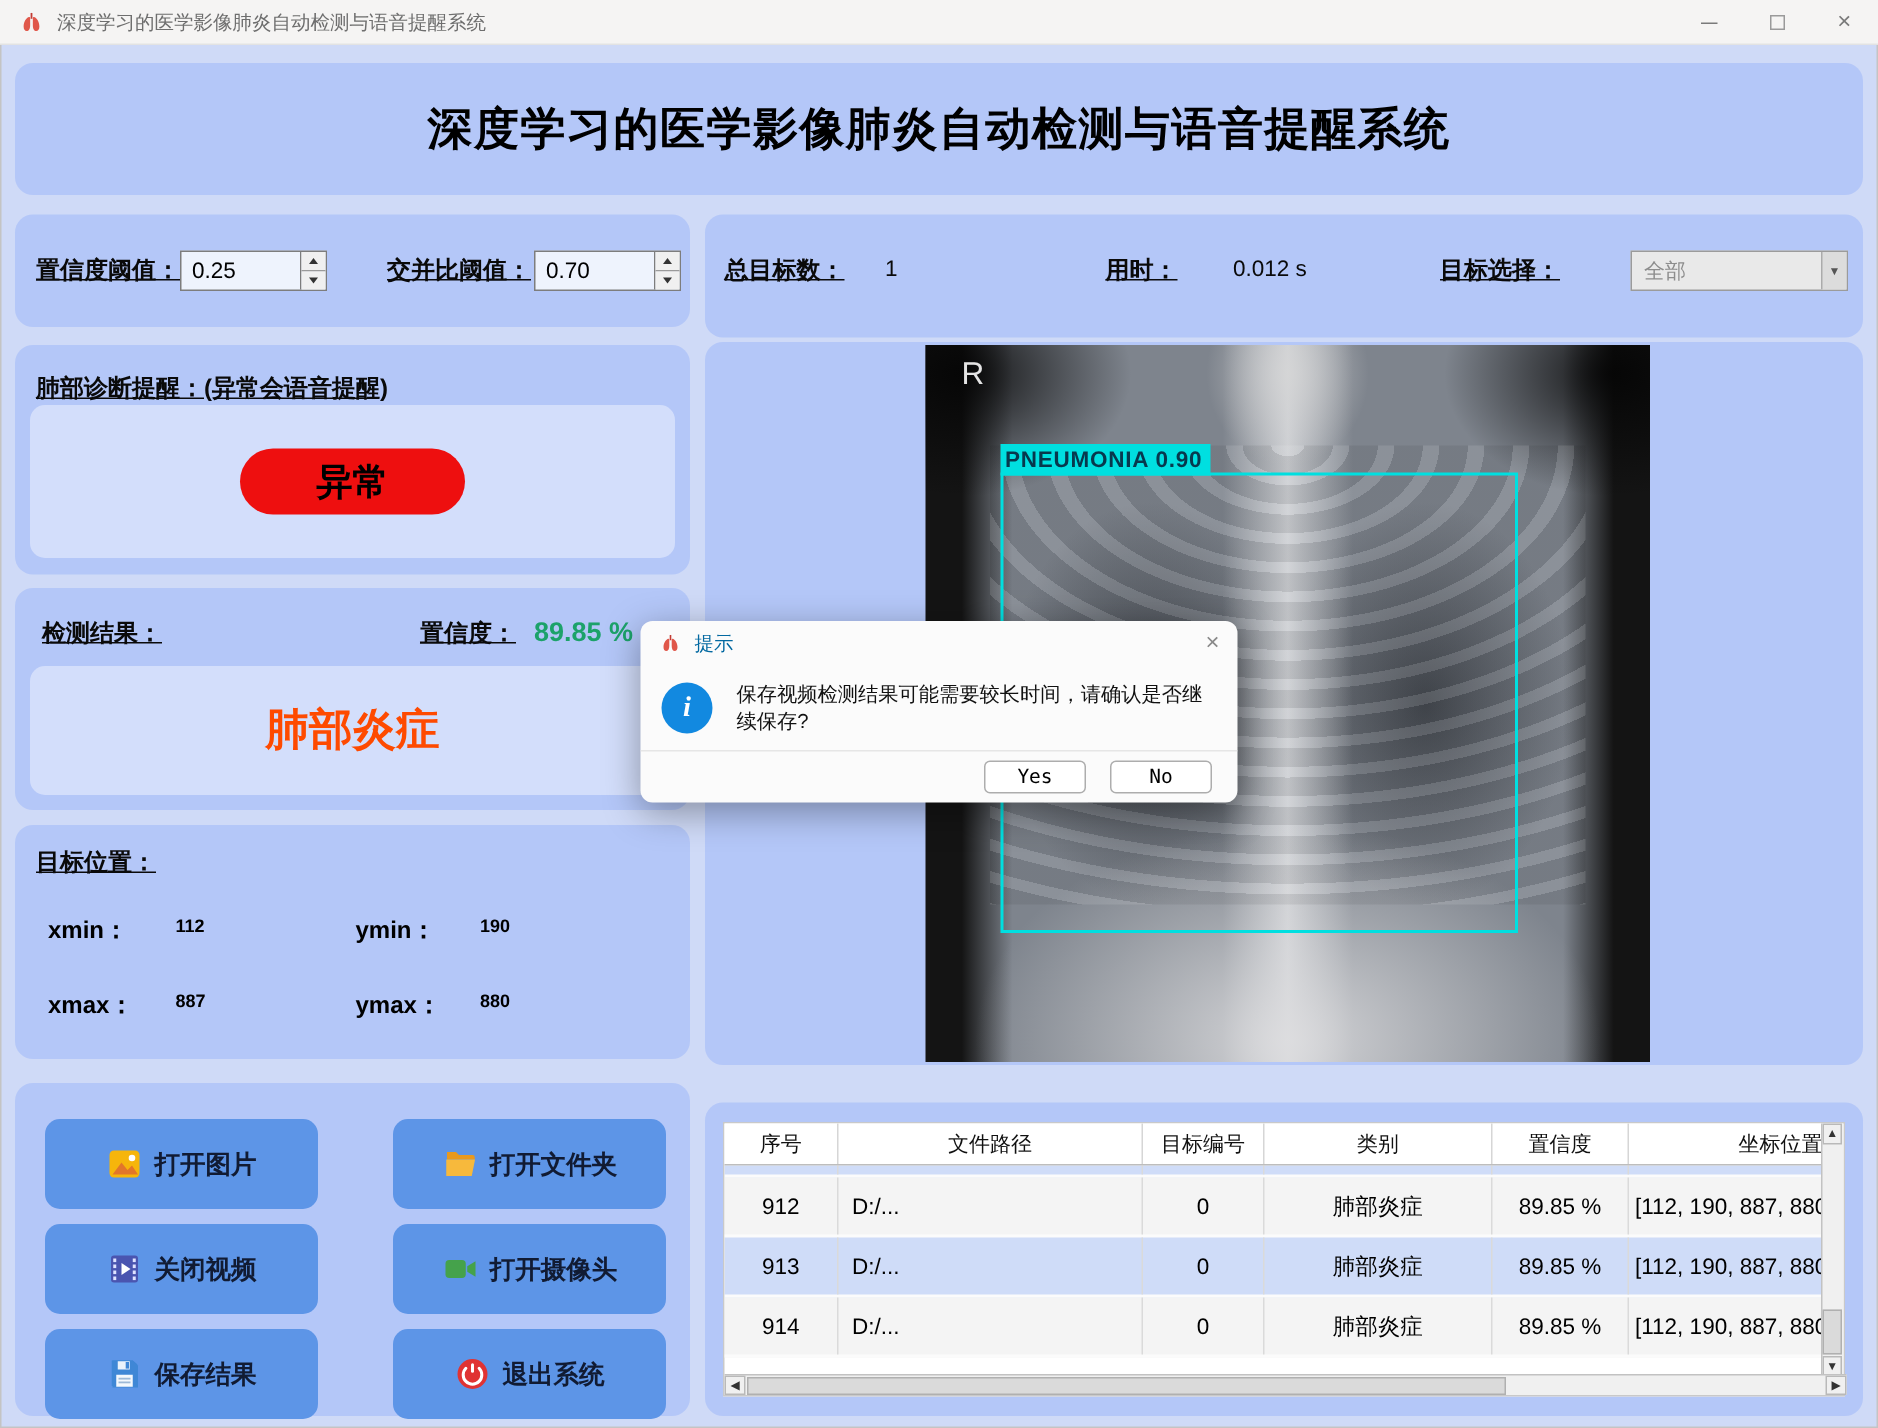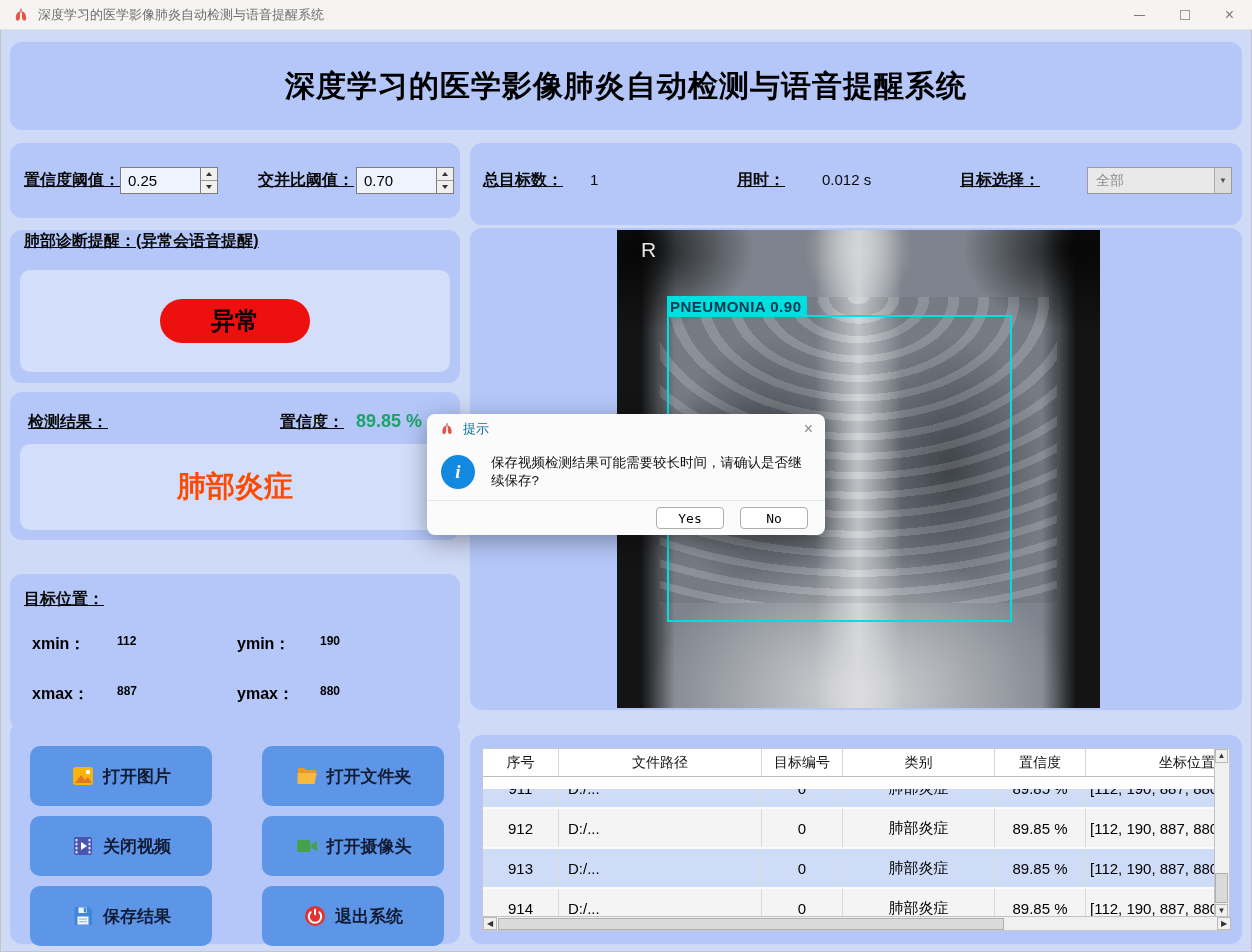--- a/index.html
+++ b/index.html
@@ -44,34 +44,34 @@
   
   .p-stats { left:470px; top:143px; width:772px; height:82px; }
   .p-stats .s-lbl { position:absolute; top:27px; }
   .p-stats .s-val { position:absolute; top:28px; }
   .combo { position:absolute; left:617px; top:24px; width:145px; height:27px; background:#e9e9e9; border:1px solid #9b9b9b; display:flex; align-items:center; }
   .combo .cv { flex:1; padding-left:8px; font-size:14px; color:#8d8d8d; }
   .combo .carr { width:17px; height:100%; background:#dcdcdc; border-left:1px solid #ababab; display:flex; align-items:center; justify-content:center; font-size:8px; color:#555; }
 
   
   .p-diagnosis { left:10px; top:230px; width:450px; height:153px; }
-  .p-diagnosis .lbl { position:absolute; left:14px; top:1px; }
+  .p-diagnosis .lbl { position:absolute; left:14px; top:19px; }
   .p-diagnosis .inner-box { left:10px; top:40px; width:430px; height:102px; display:flex; align-items:center; justify-content:center; }
   .alert-btn { width:150px; height:44px; background:#ee0f0f; border:none; border-radius:22px; font-size:24px; font-weight:700; color:#000; font-family:inherit; }
 
   
   .p-result { left:10px; top:392px; width:450px; height:148px; }
   .p-result .r1 { position:absolute; left:18px; top:20px; }
   .p-result .r2 { position:absolute; left:270px; top:20px; }
   .p-result .r3 { position:absolute; left:346px; top:19px; font-size:18px; font-weight:700; color:#1ca26a; }
   .p-result .inner-box { left:10px; top:52px; width:430px; height:86px; display:flex; align-items:center; justify-content:center; }
   .class-name { font-size:29px; font-weight:700; color:#fe4a00; }
 
   
-  .p-position { left:10px; top:550px; width:450px; height:156px;margin-top:24px; }
+  .p-position { left:10px; top:550px; width:450px; height:156px; }
   .p-position .hd { position:absolute; left:14px; top:15px; }
   .pos-l { position:absolute; font-weight:700; font-size:16px; }
   .pos-v { position:absolute; font-weight:700; font-size:12px; }
 
   
   .p-actions { left:10px; top:722px; width:450px; height:222px; }
   .act-btn { position:absolute; width:182px; height:60px; background:#5d95e7; border:none; border-radius:10px; display:flex; align-items:center; justify-content:center; gap:8px; font-family:inherit; font-size:17px; font-weight:600; color:#111b33; cursor:pointer; }
   .act-btn svg { width:24px; height:24px; flex:0 0 auto; }
 
   
@@ -92,21 +92,21 @@
   .r-marker { position:absolute; left:24px; top:8px; color:#e4e4e4; font-size:21px; font-weight:400; }
   .bbox { position:absolute; left:50px; top:85px; width:345px; height:307px; border:2px solid #00dfe0; }
   .bbox-label { position:absolute; left:-2px; bottom:100%; background:#00dfe0; color:#07384d; font-size:15px; font-weight:700; padding:2px 6px 2px 3px; white-space:nowrap; letter-spacing:.5px; }
 
   
   .p-table { left:470px; top:735px; width:772px; height:209px; }
   .tbl { position:absolute; left:12px; top:13px; width:748px; height:183px; background:#fff; border:1px solid #c9c9c9; }
   .tbl-head { position:absolute; left:0; top:0; width:733px; height:28px; background:#fff; border-bottom:1px solid #bdbdbd; display:flex; z-index:3; }
   .th { height:100%; display:flex; align-items:center; justify-content:center; font-size:14px; color:#111; border-right:1px solid #d6d6d6; }
   .th:last-child { justify-content:flex-end; padding-right:1px; border-right:none; overflow:hidden; }
-  .tbl-body { position:absolute; left:0; top:40px; width:733px; height:149px; overflow:hidden; z-index:1; }
+  .tbl-body { position:absolute; left:0; top:16px; width:733px; height:149px; overflow:hidden; z-index:1; }
   .tr { display:flex; height:40px; border-bottom:2px solid #fbfbfb; }
   .tr.first { margin-top:-20px; }
   .tr.alt { background:#cfdcf8; } .tr.plain { background:#f4f4f4; }
   .td { height:100%; display:flex; align-items:center; justify-content:center; font-size:15px; color:#000; border-right:1px solid #dadada; overflow:hidden; }
   .td.left { justify-content:flex-start; padding-left:9px; }
   .td:last-child { border-right:none; justify-content:flex-start; padding-left:4px; white-space:nowrap; }
   .c0{width:76px;} .c1{width:203px;} .c2{width:81px;} .c3{width:152px;} .c4{width:91px;} .c5{flex:1;}
   .vscroll { position:absolute; right:0; top:0; width:15px; height:169px; background:#f0f0f0; border-left:1px solid #c2c2c2; z-index:4; }
   .hscroll { position:absolute; left:0; bottom:0; width:748px; height:14px; background:#f0f0f0; border-top:1px solid #c2c2c2; z-index:5; display:flex; align-items:center; }
   .sc-arrow { width:14px; height:13px; background:#f0f0f0; border:1px solid #b9b9b9; display:flex; align-items:center; justify-content:center; }

